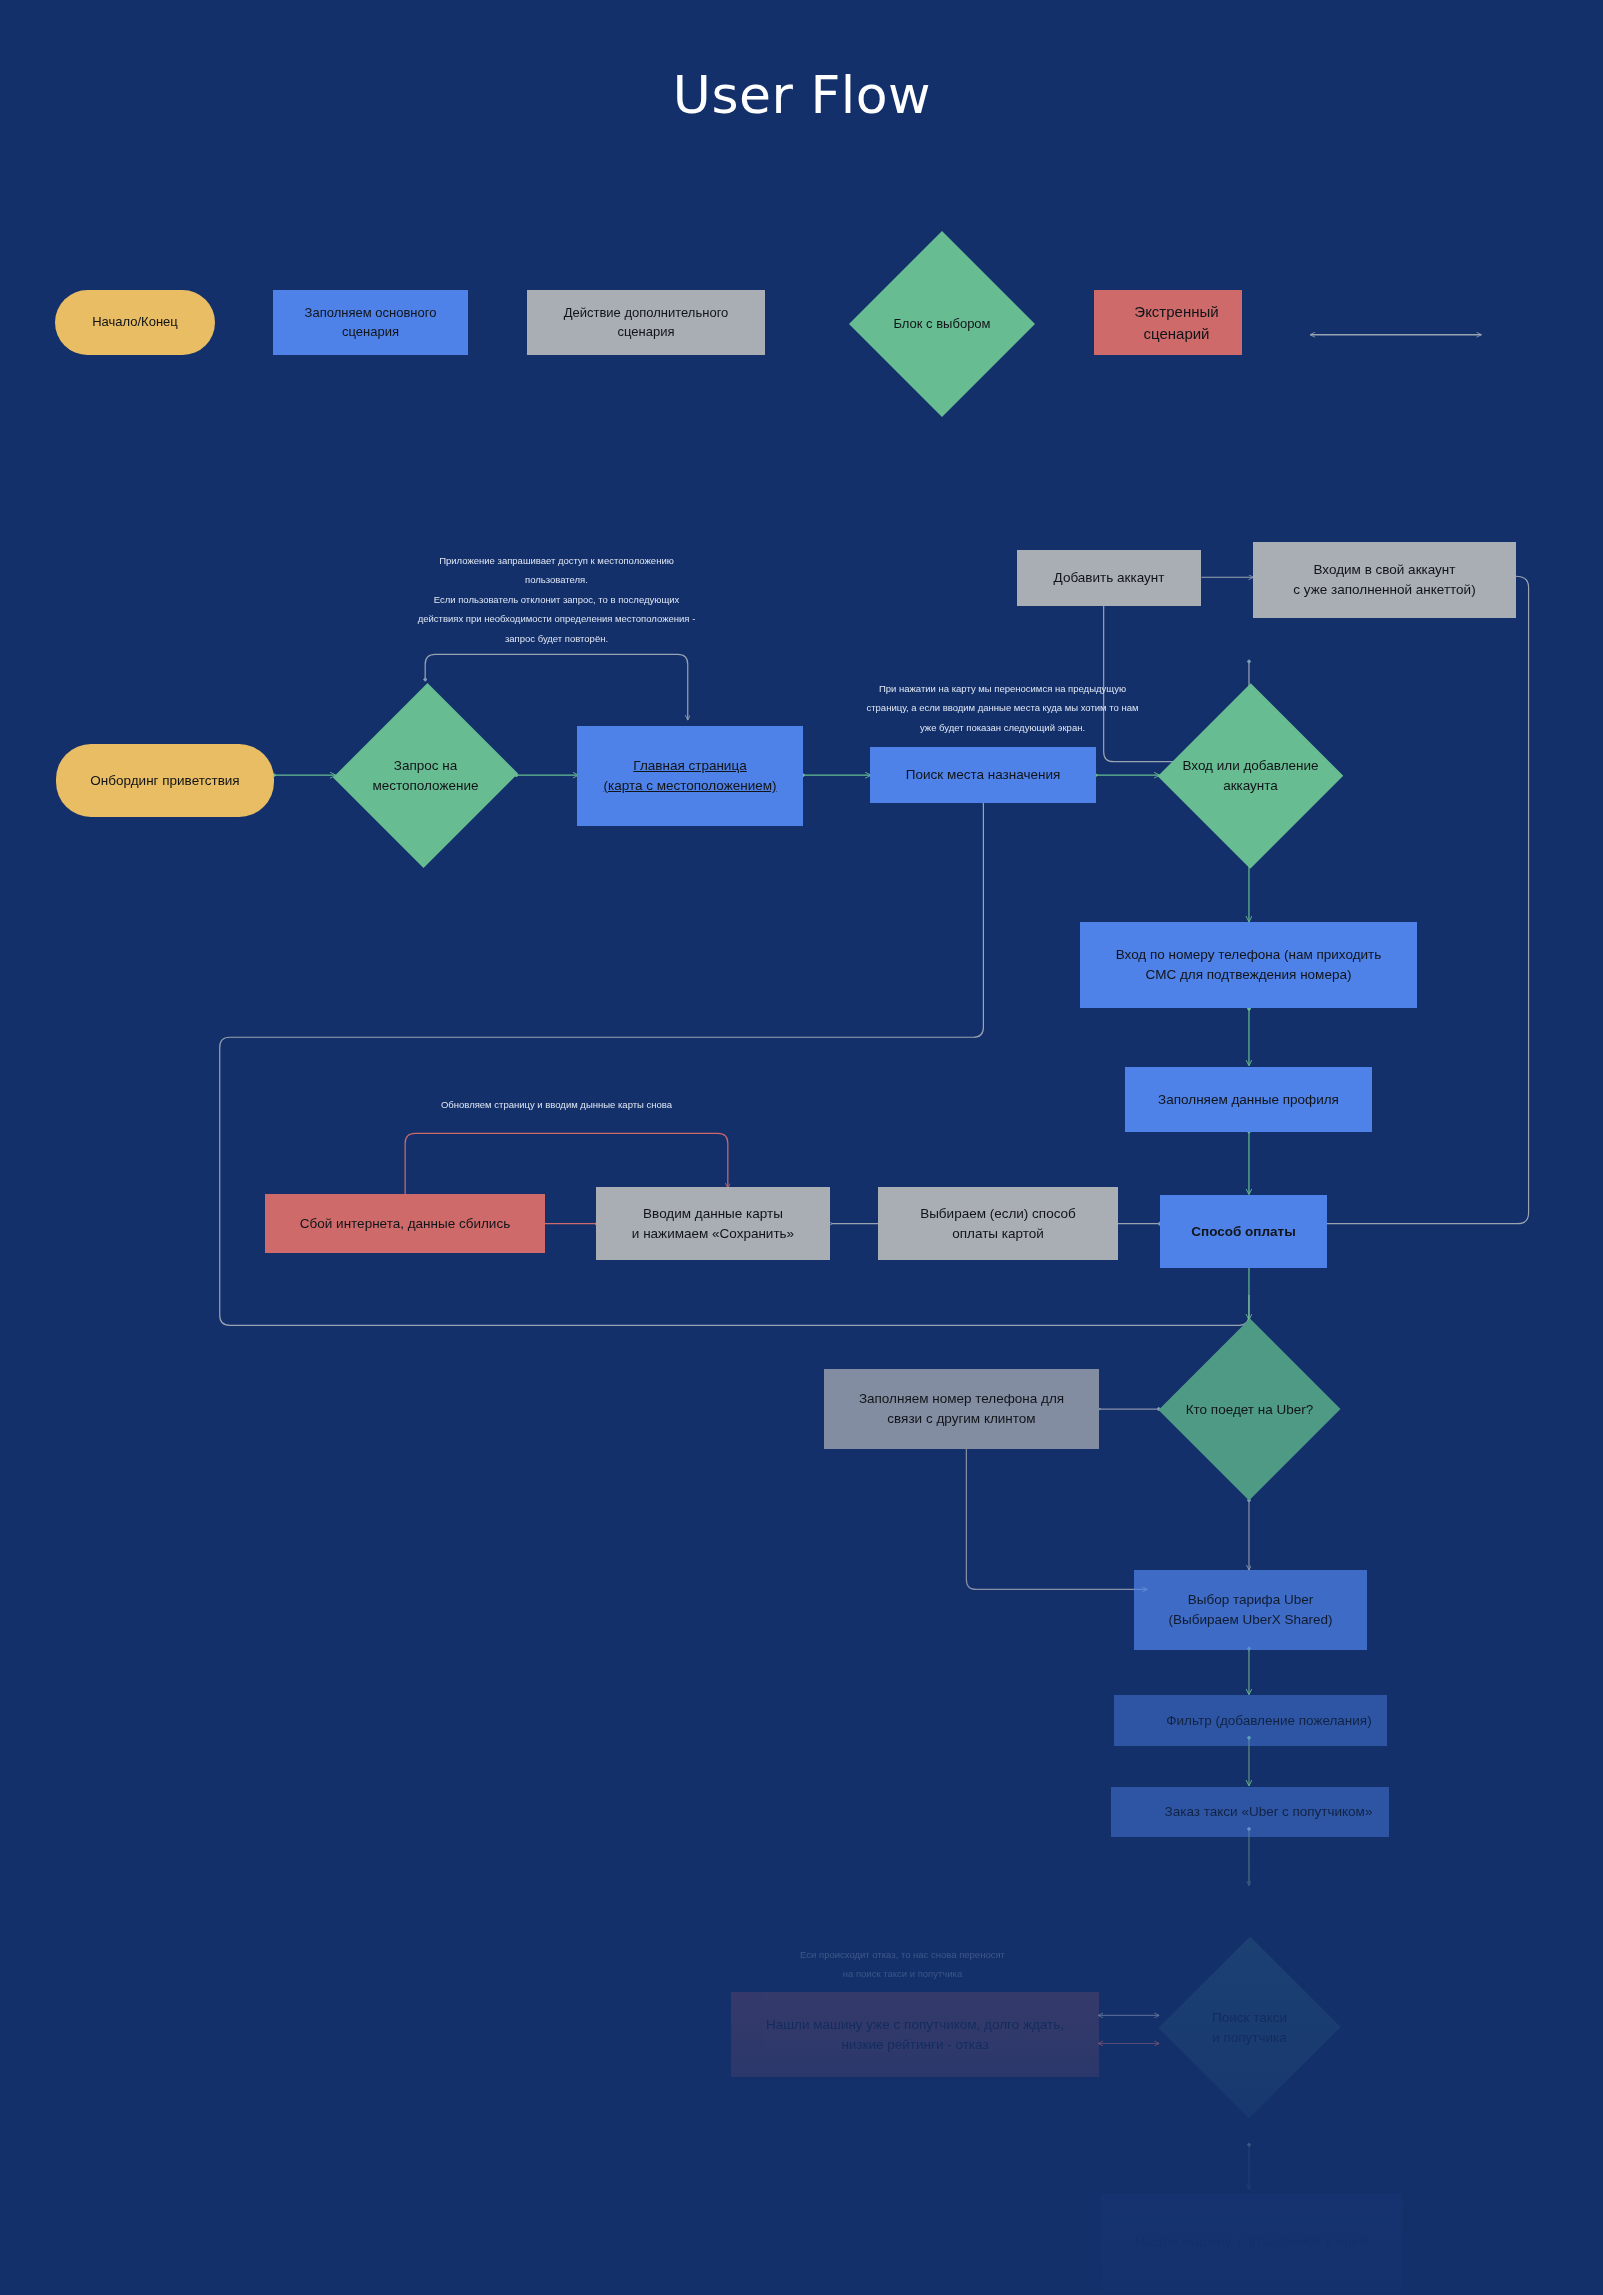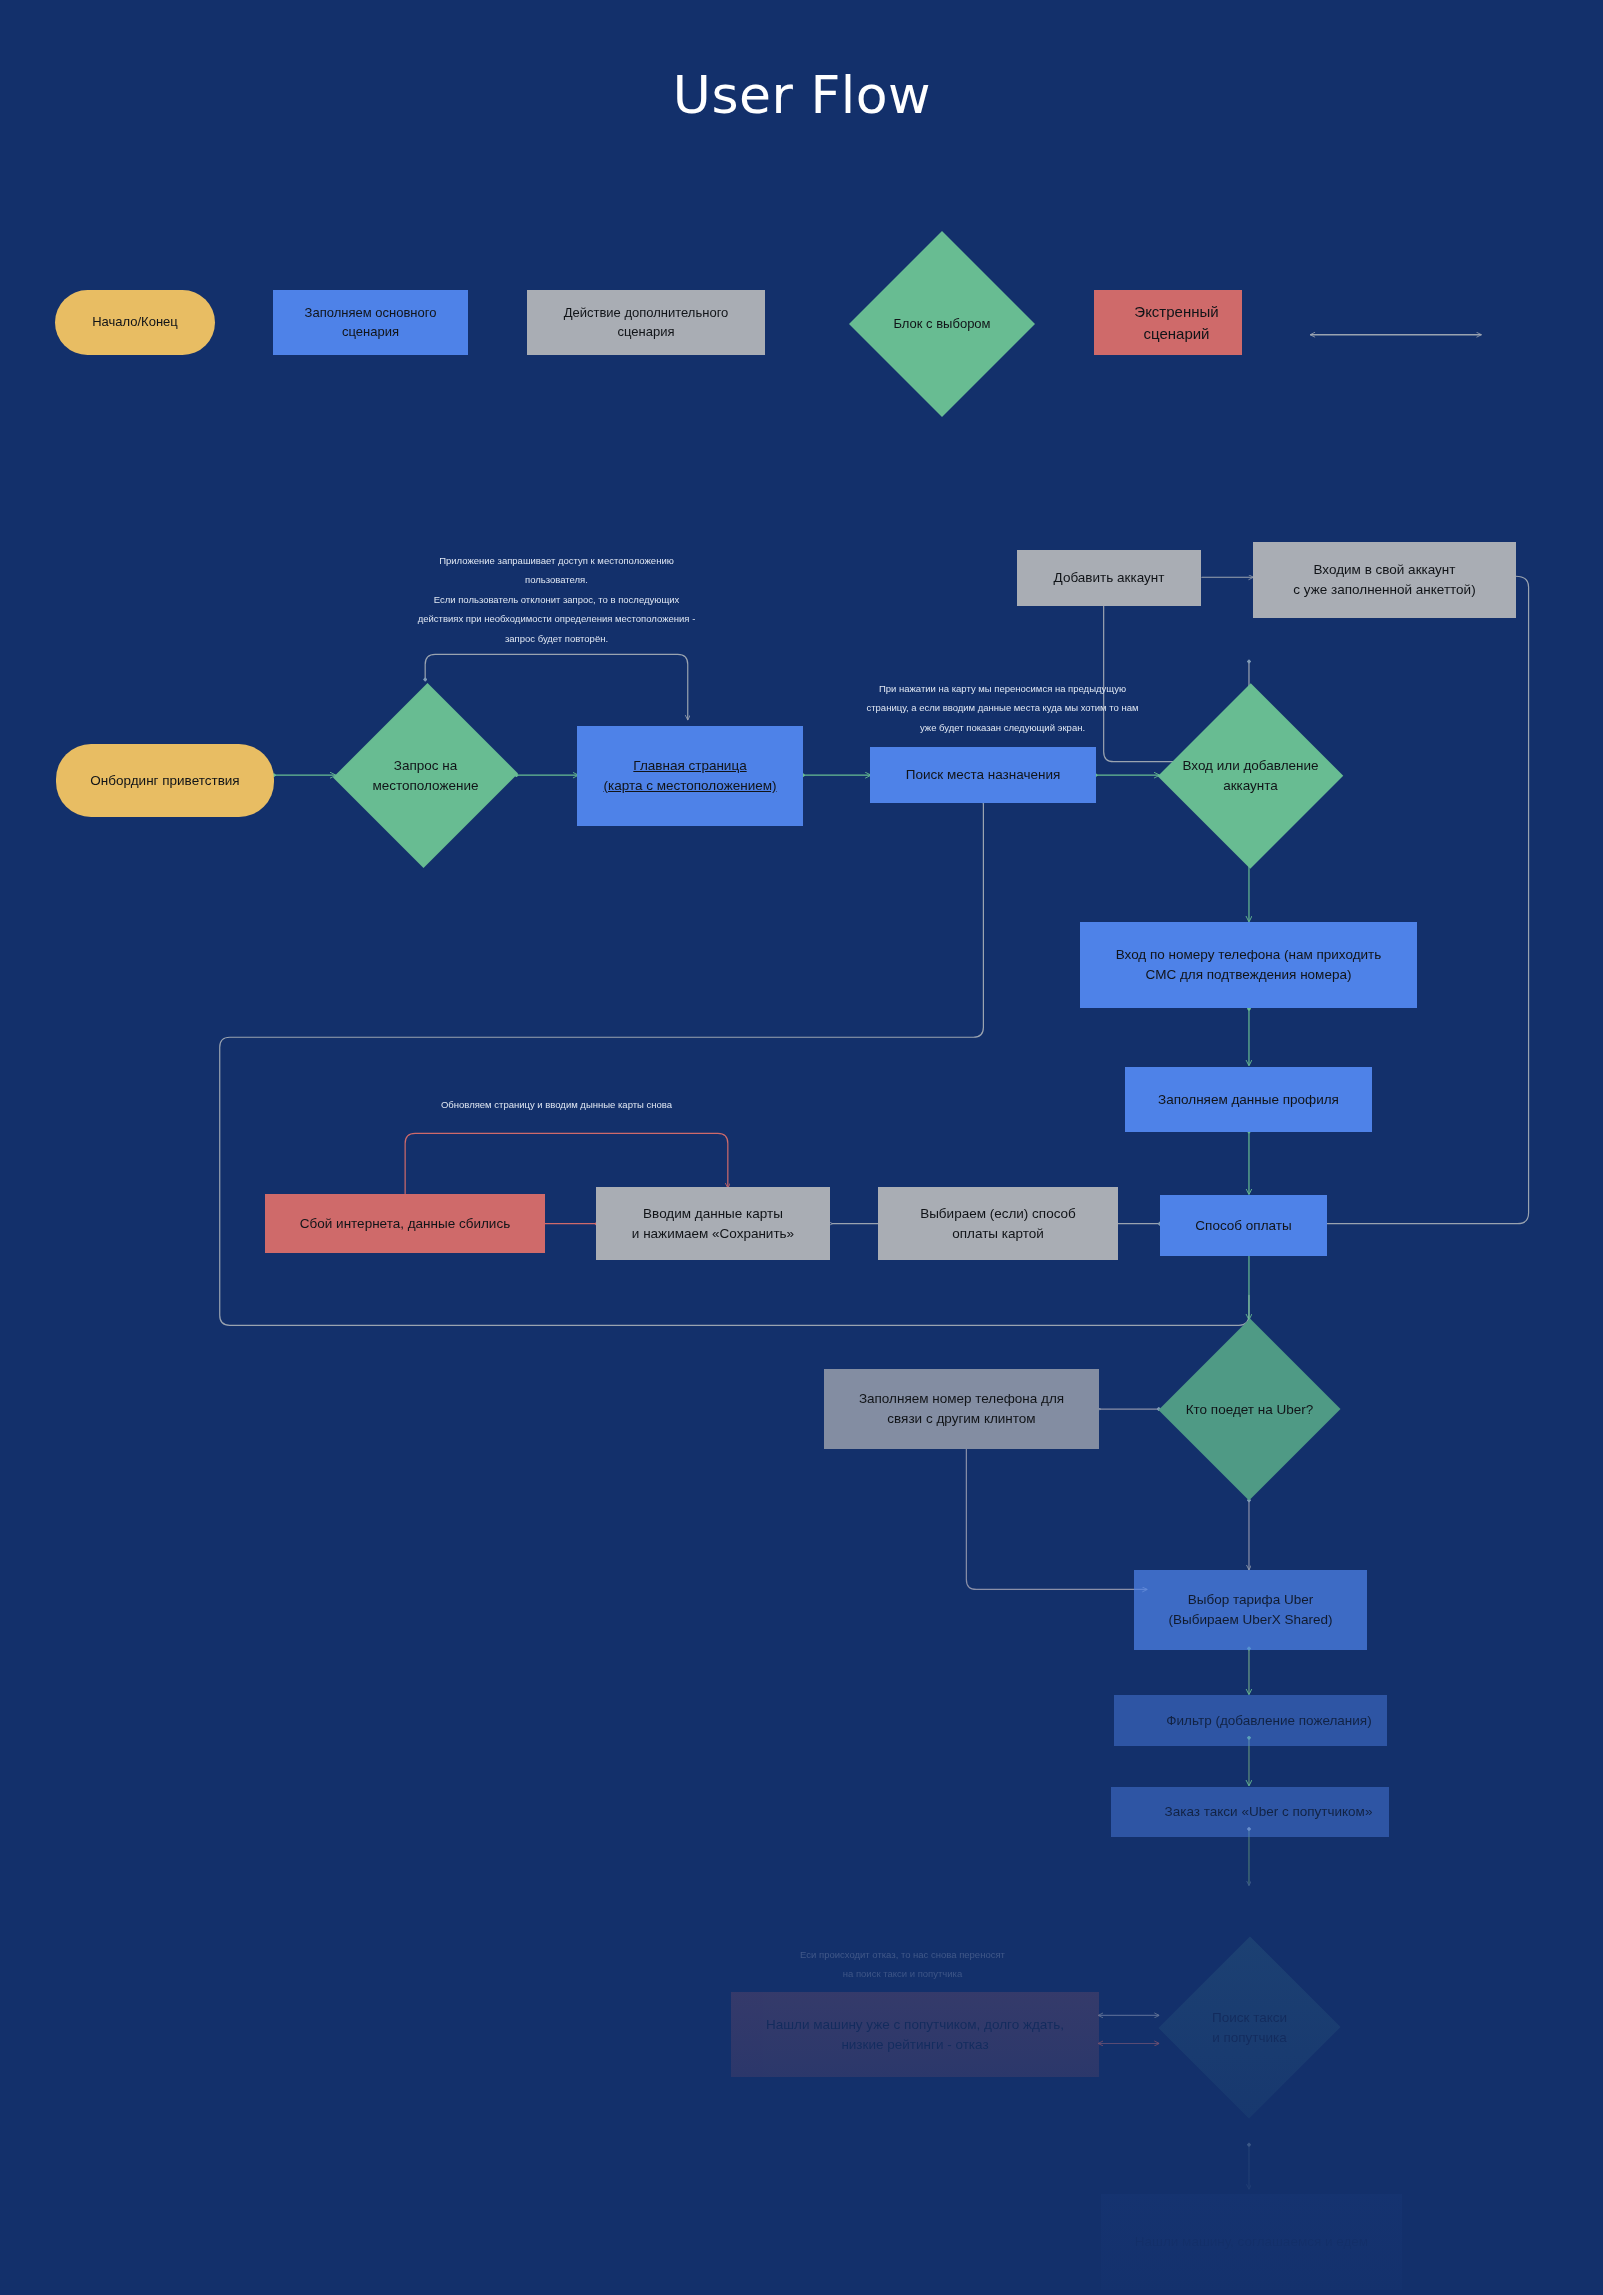--- a/index.html
+++ b/index.html
@@ -256,21 +256,21 @@
 
   <div class="node n-primary" style="left:1080px; top:922px; width:337px; height:86px; font-size:13.5px;">
     <span style="white-space:pre-line">Вход по номеру телефона (нам приходить
 СМС для подтвеждения номера)</span>
   </div>
 
   <div class="node n-primary" style="left:1125px; top:1067px; width:247px; height:65px; font-size:13.5px;">
     <span>Заполняем данные профиля</span>
   </div>
 
-  <div class="node n-primary" style="left:1160px; top:1195px; width:167px; height:61px; font-size:13.5px;">
+  <div class="node n-primary" style="left:1160px; top:1195px; width:167px; height:73px; font-size:13.5px;font-weight:bold;">
     <span>Способ оплаты</span>
   </div>
 
   <div class="node n-second" style="left:878px; top:1187px; width:240px; height:73px; font-size:13.5px;">
     <span style="white-space:pre-line">Выбираем (если) способ
 оплаты картой</span>
   </div>
 
   <div class="node n-second" style="left:596px; top:1187px; width:234px; height:73px; font-size:13.5px;">
     <span style="white-space:pre-line">Вводим данные карты

